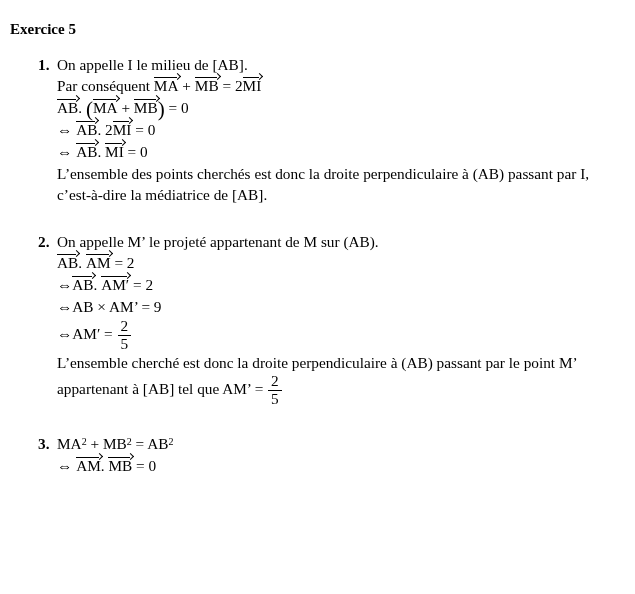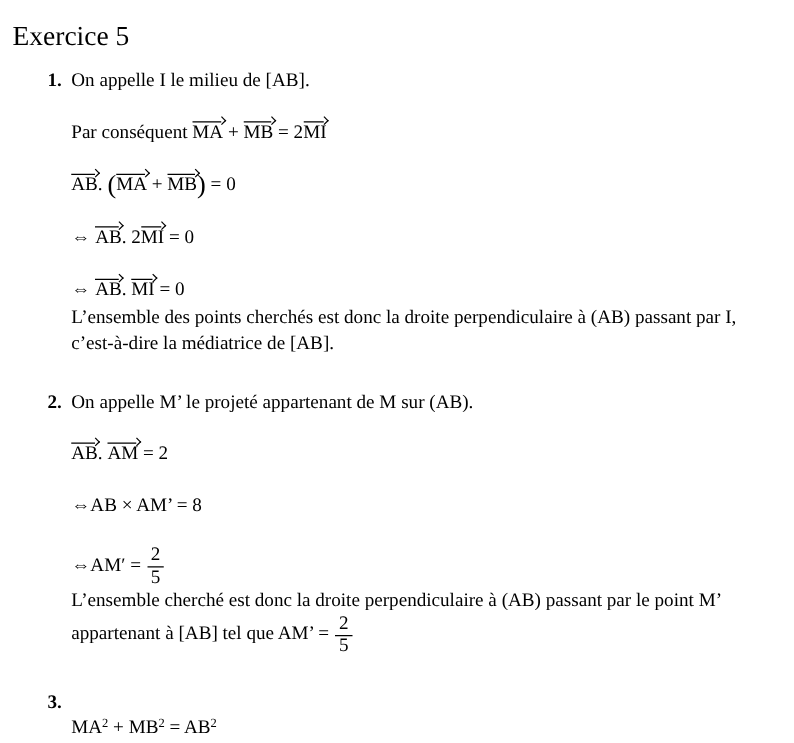--- a/index.html
+++ b/index.html
@@ -12,22 +12,22 @@
     width: 635px;
     height: 594px;
     overflow: hidden;
     font-family: "Liberation Serif", "DejaVu Serif", serif;
     font-size: 15.3px;
   }
   .page {
     padding: 21px 12px 0 10px;
   }
   .title {
-    font-size: 22px;
-    font-weight: normal;
+    font-size: 15px;
+    font-weight: bold;
     margin: 0;
     line-height: 16px;
   }
   .items {
     margin-top: 17px;
   }
   .item {
     display: flex;
     margin-bottom: 26px;
   }
@@ -39,21 +39,21 @@
     width: 19px;
     line-height: 21px;
   }
   .body { flex: 1; min-width: 0; }
   .line {
     line-height: 21px;
     white-space: nowrap;
     font-family: Liberation Serif, serif;
   }
   .line.math {
-    margin-top: 20px;
+    margin-top: 0;
     line-height: 22px;
   }
   
   .vec {
     position: relative;
     display: inline-block;
   }
   .vec::before {
     content: "";
     position: absolute;
@@ -121,21 +121,22 @@
           <div class="line math"><span>⇔ </span><span class="vec">AB</span><span>. </span><span class="vec">MI</span><span> = 0</span></div>
           <div class="line text"><span>L’ensemble des points cherchés est donc la droite perpendiculaire à (AB) passant par I,</span></div>
           <div class="line text"><span>c’est-à-dire la médiatrice de [AB].</span></div>
         </div>
       </div>
       <div class="item">
         <span class="num">2.</span>
         <div class="body">
           <div class="line text"><span>On appelle M’ le projeté appartenant de M sur (AB).</span></div>
           <div class="line math"><span class="vec">AB</span><span>. </span><span class="vec">AM</span><span> = 2</span></div>
-          <div class="line math"><span>⇔AB × AM’ = 8</span></div>
+          <div class="line math"><span>⇔</span><span class="vec">AB</span><span>. </span><span class="vec">AM′</span><span> = 2</span></div>
+          <div class="line math"><span>⇔AB × AM’ = 9</span></div>
           <div class="line math"><span>⇔AM′ = </span><span class="frac"><span class="fnum">2</span><span class="fden">5</span></span></div>
           <div class="line text"><span>L’ensemble cherché est donc la droite perpendiculaire à (AB) passant par le point M’</span></div>
           <div class="line text"><span>appartenant à [AB] tel que AM’ = </span><span class="frac"><span class="fnum">2</span><span class="fden">5</span></span></div>
         </div>
       </div>
       <div class="item">
         <span class="num">3.</span>
         <div class="body">
           <div class="line math"><span>MA</span><span class="sup">2</span><span> + MB</span><span class="sup">2</span><span> = AB</span><span class="sup">2</span></div>
           <div class="line math"><span>⇔ </span><span class="vec">AM</span><span>. </span><span class="vec">MB</span><span> = 0</span></div>

